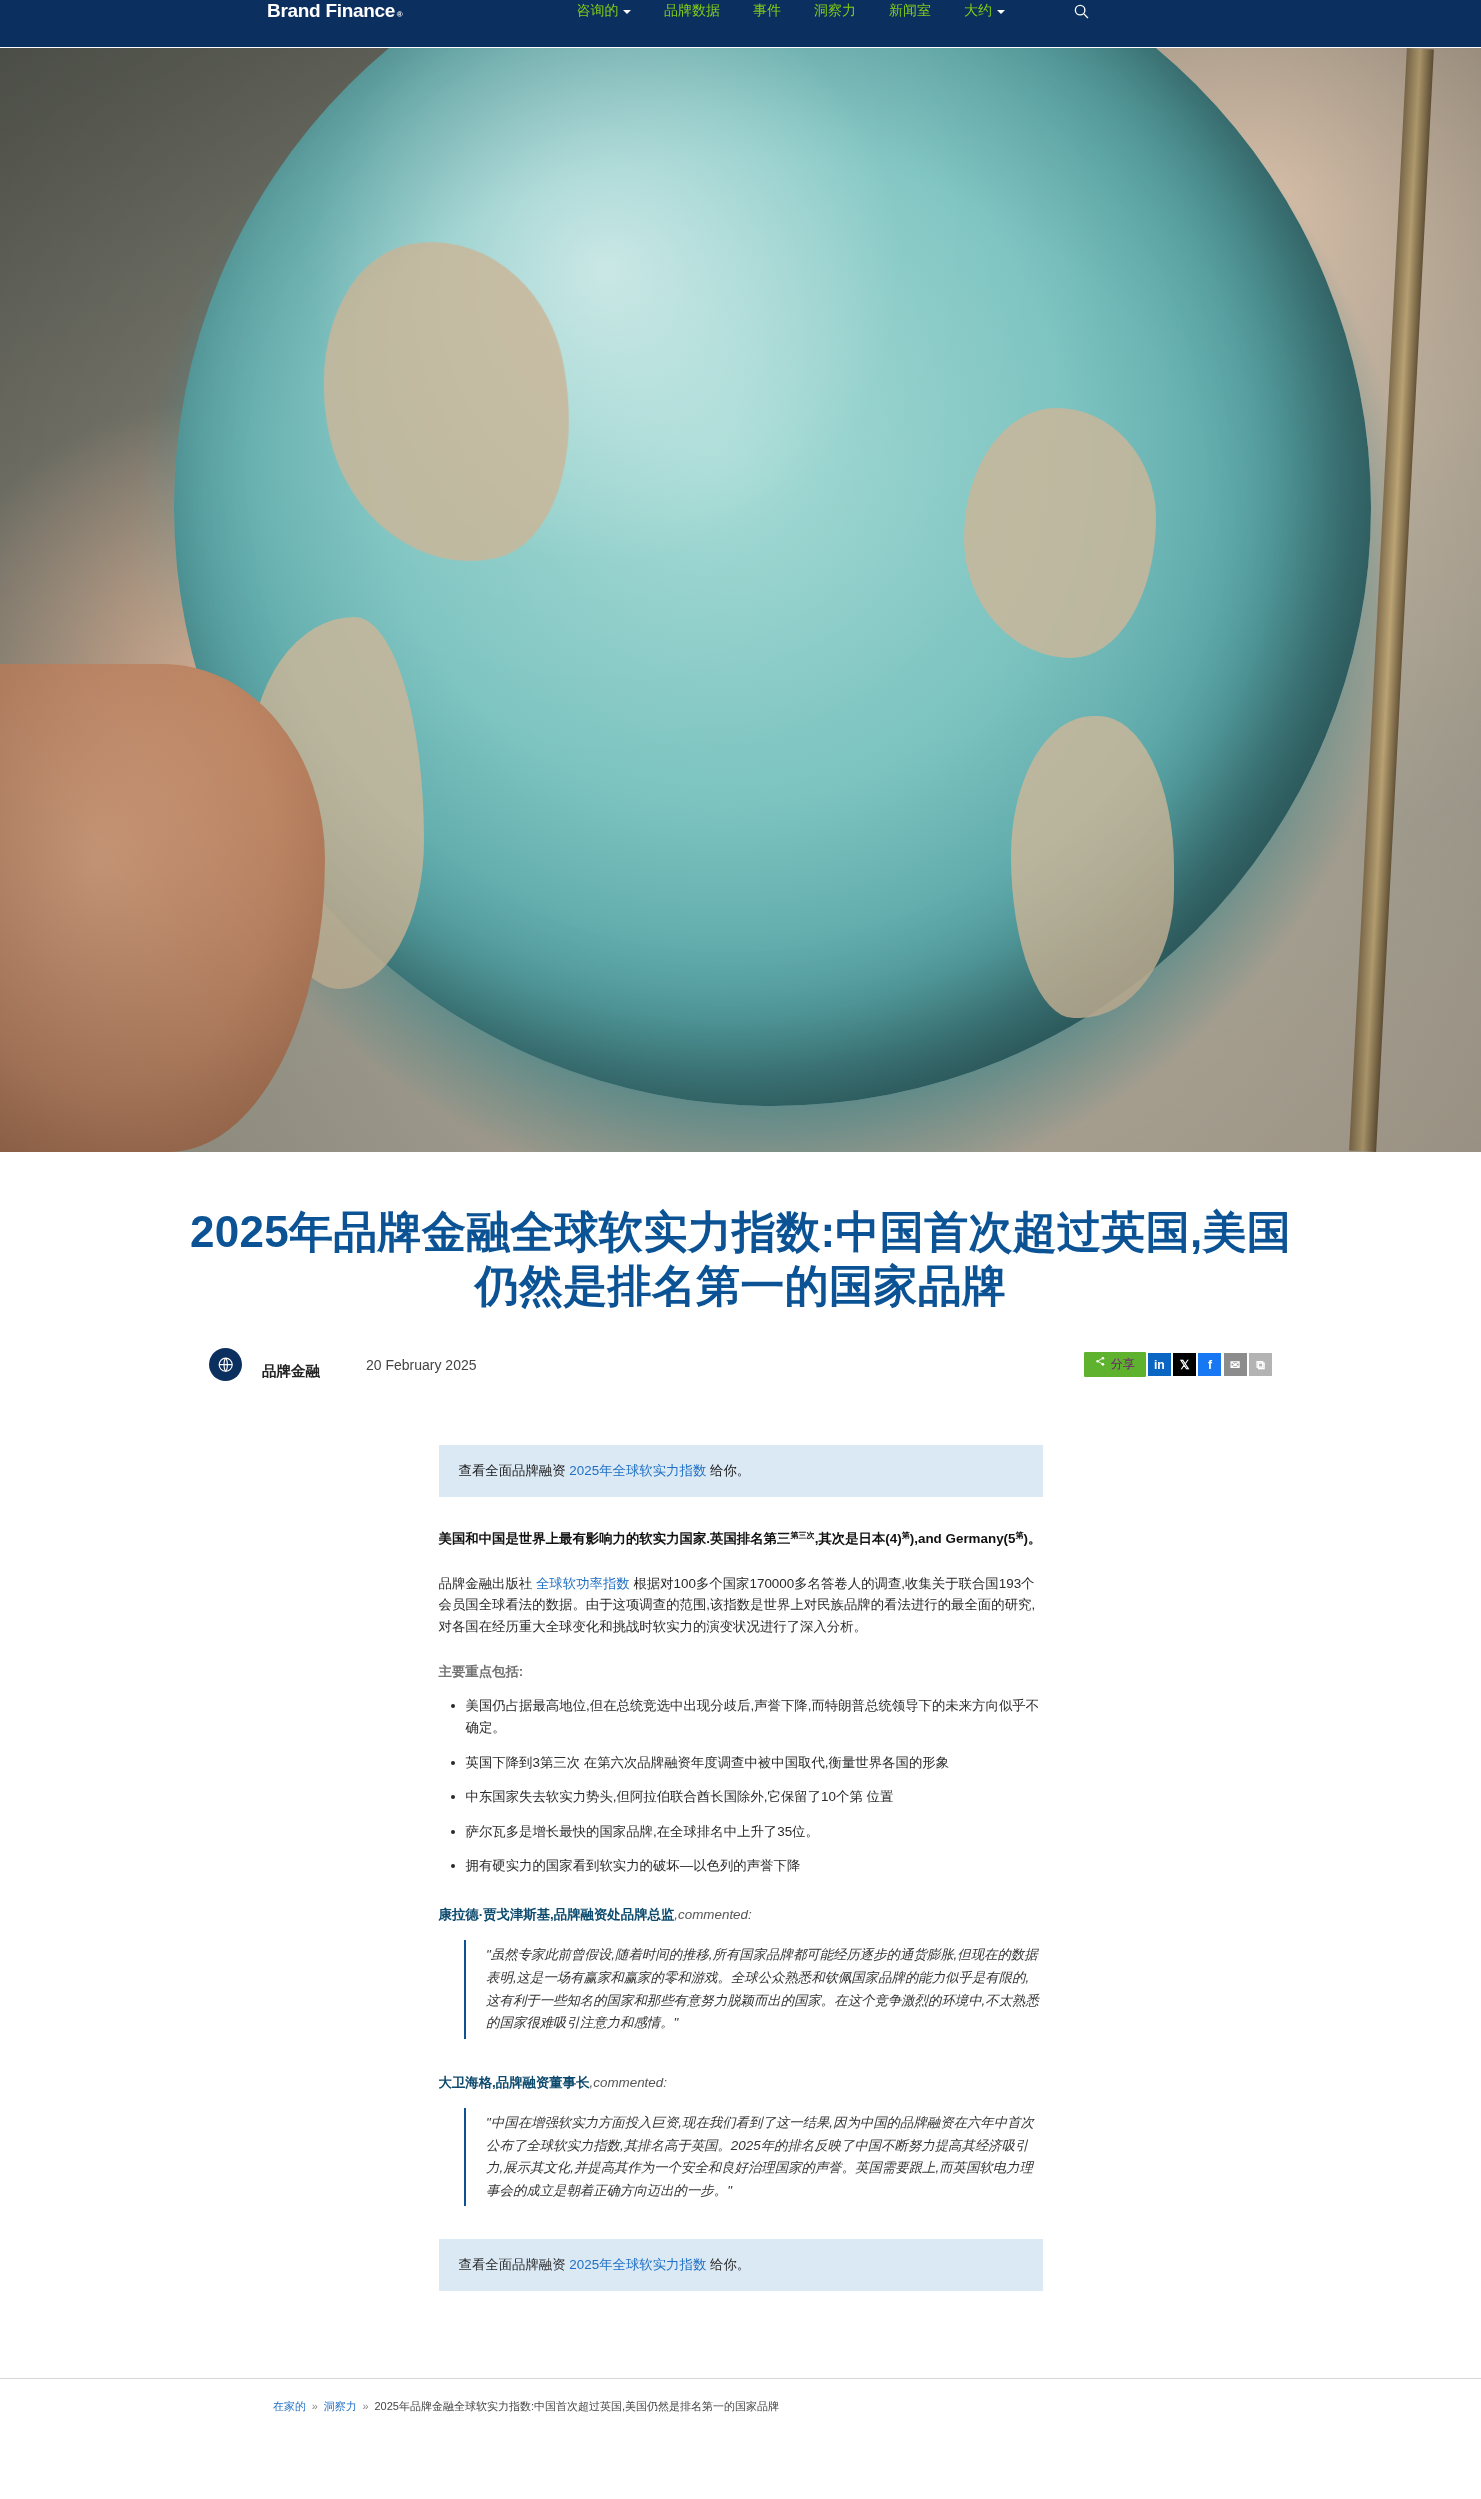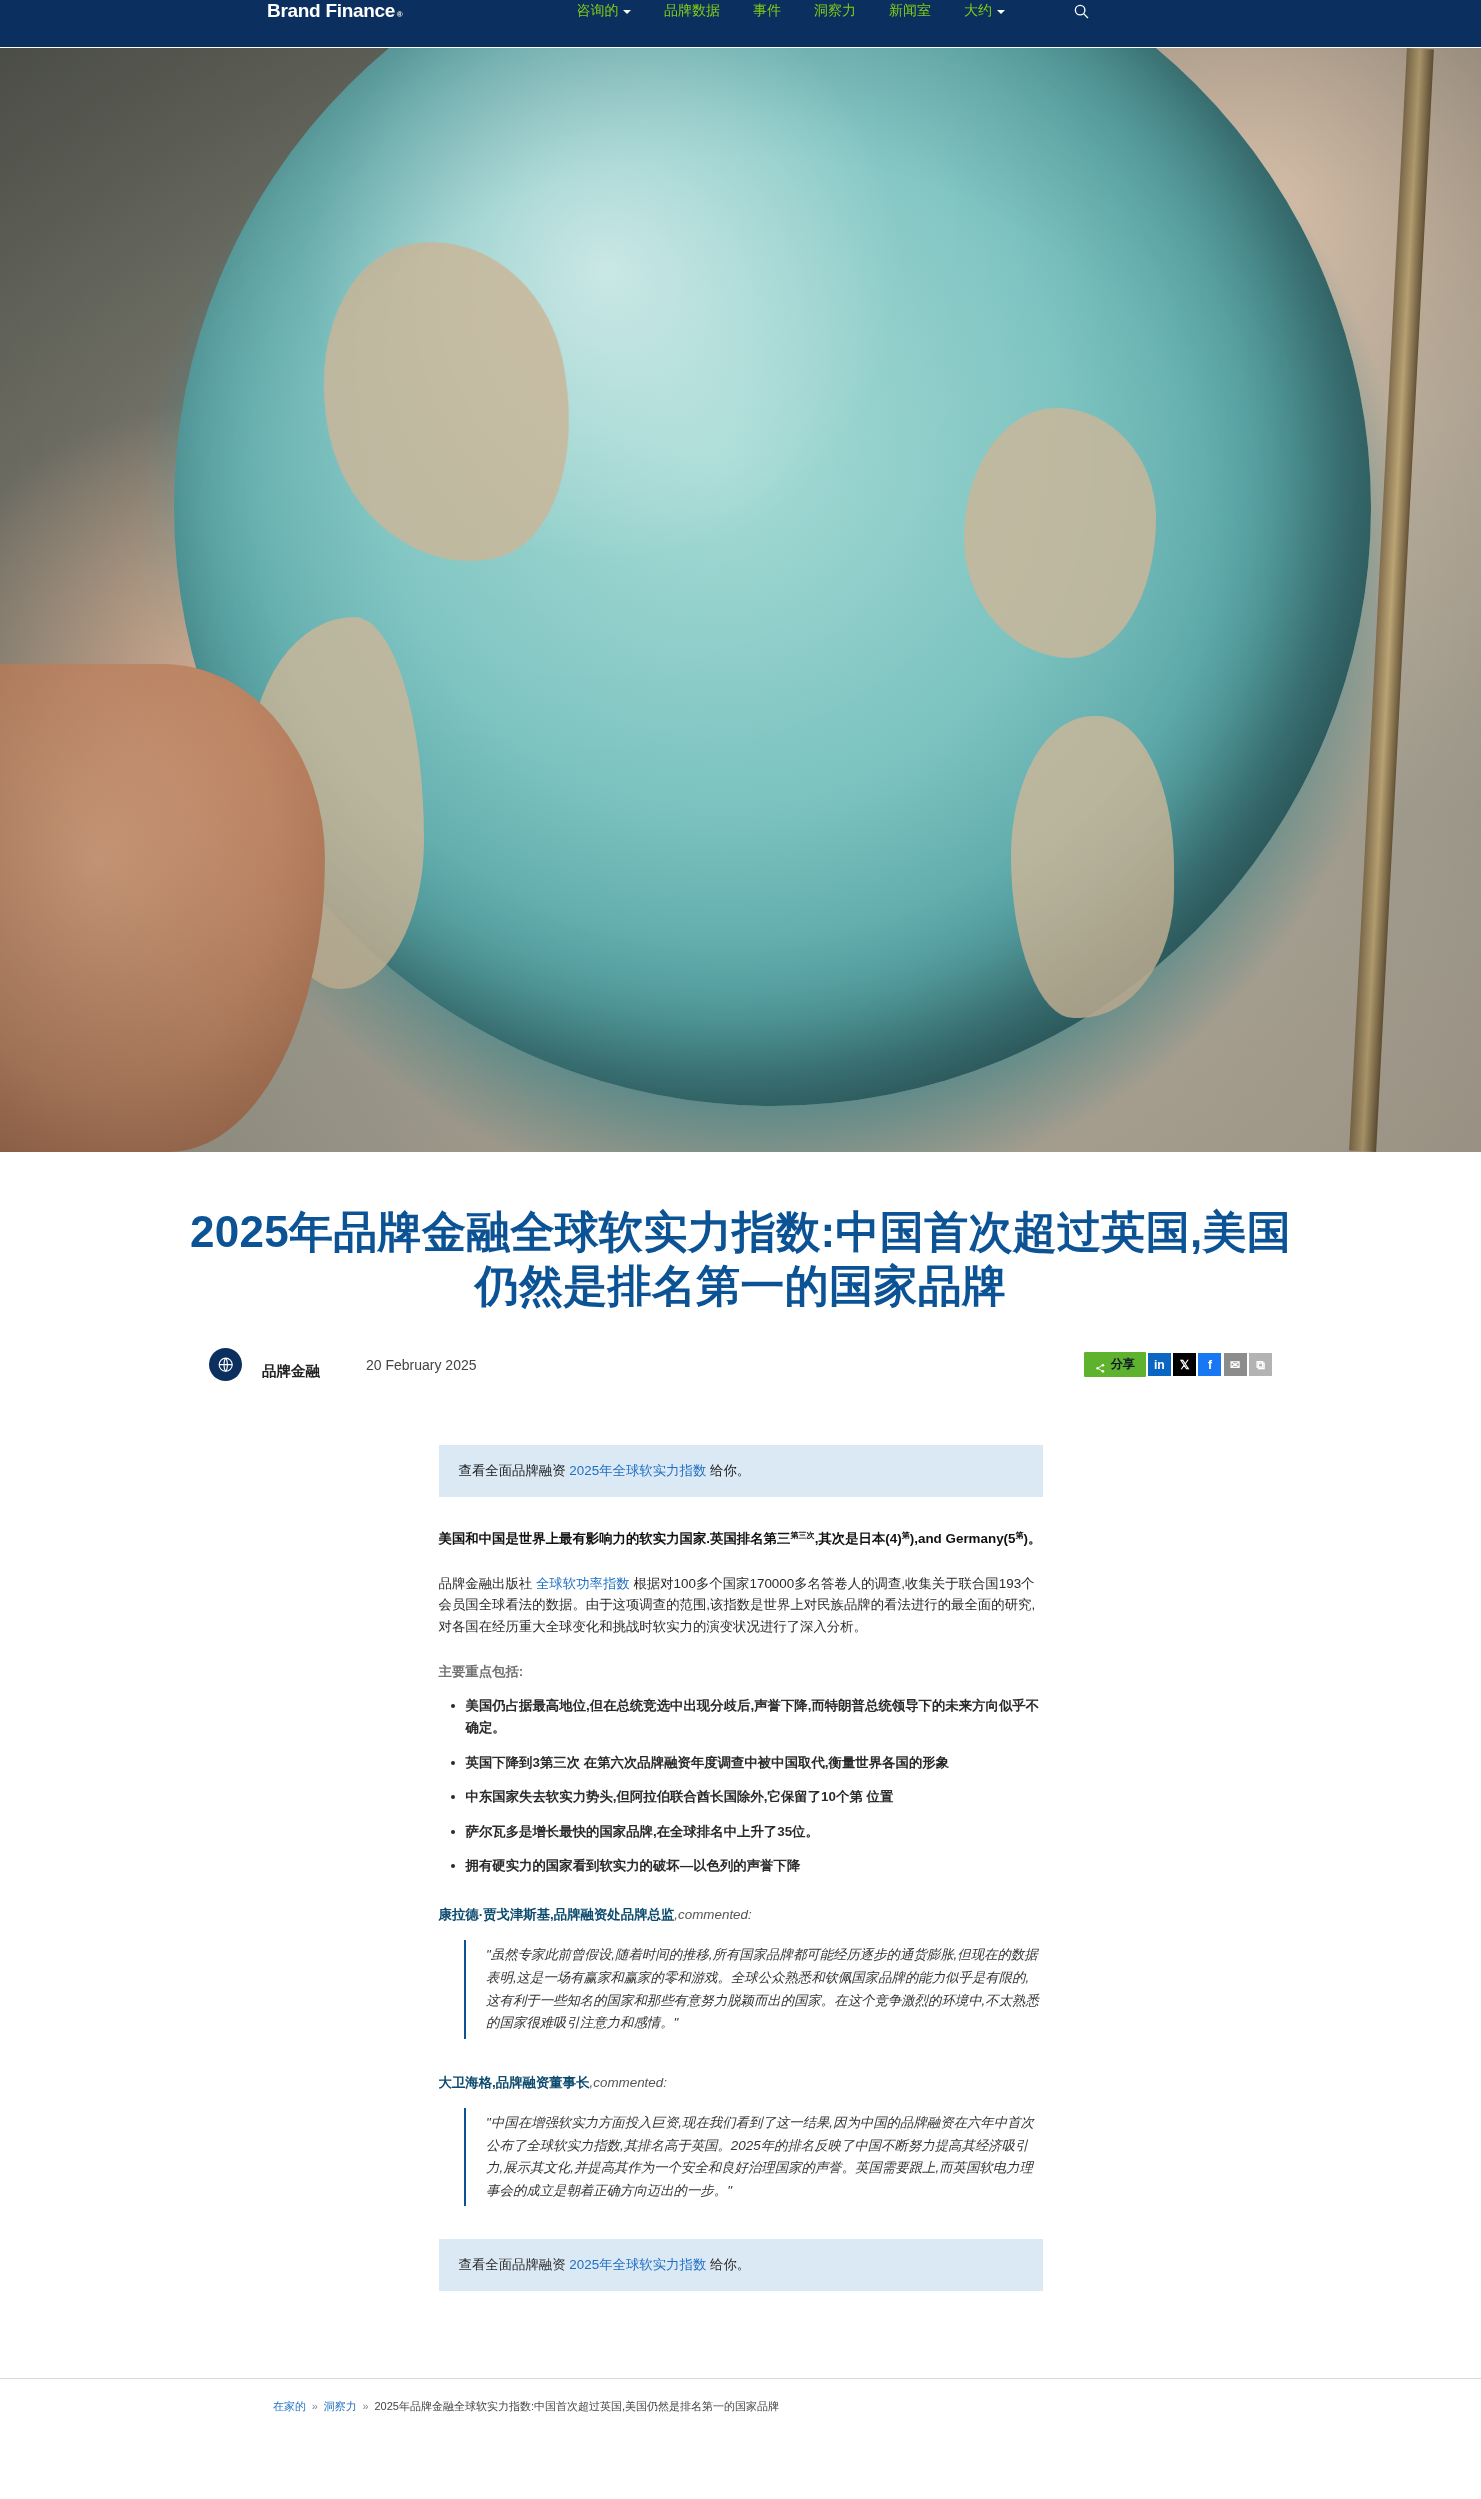--- a/index.html
+++ b/index.html
@@ -190,29 +190,28 @@
     margin-left: 46px;
   }
   .share-row {
     margin-left: auto;
     display: flex;
     align-items: center;
     gap: 2.3px;
   }
   .share-btn {
     background: #5eb22e;
-    color: #0f172a;
+    color: #701a75;
     font-size: 12.2px;
     padding: 4.1px 10.5px;
     display: flex;
-    align-items: flex-end;
+    align-items: flex-start;
     gap: 5.2px;
     cursor: pointer;
     border-radius: 1.2px;
-    font-weight: bold;
   }
   .sq {
     width: 23px; height: 23px;
     display: flex;
     align-items: center;
     justify-content: center;
     color: #fff;
     font-size: 12.2px;
     font-weight: bold;
     cursor: pointer;
@@ -243,21 +242,20 @@
     font-weight: bold;
     color: #111;
     margin: 0 0 23px 0;
   }
   p.para { margin: 0 0 23px 0; }
   sup { font-size: 8.1px; }
   .section-label { font-weight: bold; color: #737373; margin: 0 0 12.8px 0; }
   ul.bullets {
     margin: 0 0 27px 0;
     padding-left: 27px;
-    font-weight: bold;
   }
   ul.bullets li { margin-bottom: 12.8px; }
   .quote-attrib {
     margin: 0 0 15px 0;
     font-size: 13.4px;
   }
   .quote-attrib strong { color: #0c4a6e; }
   .quote-attrib .cmt { color: #555; font-style: italic; }
   blockquote {
     margin: 0 0 33px 25.6px;

